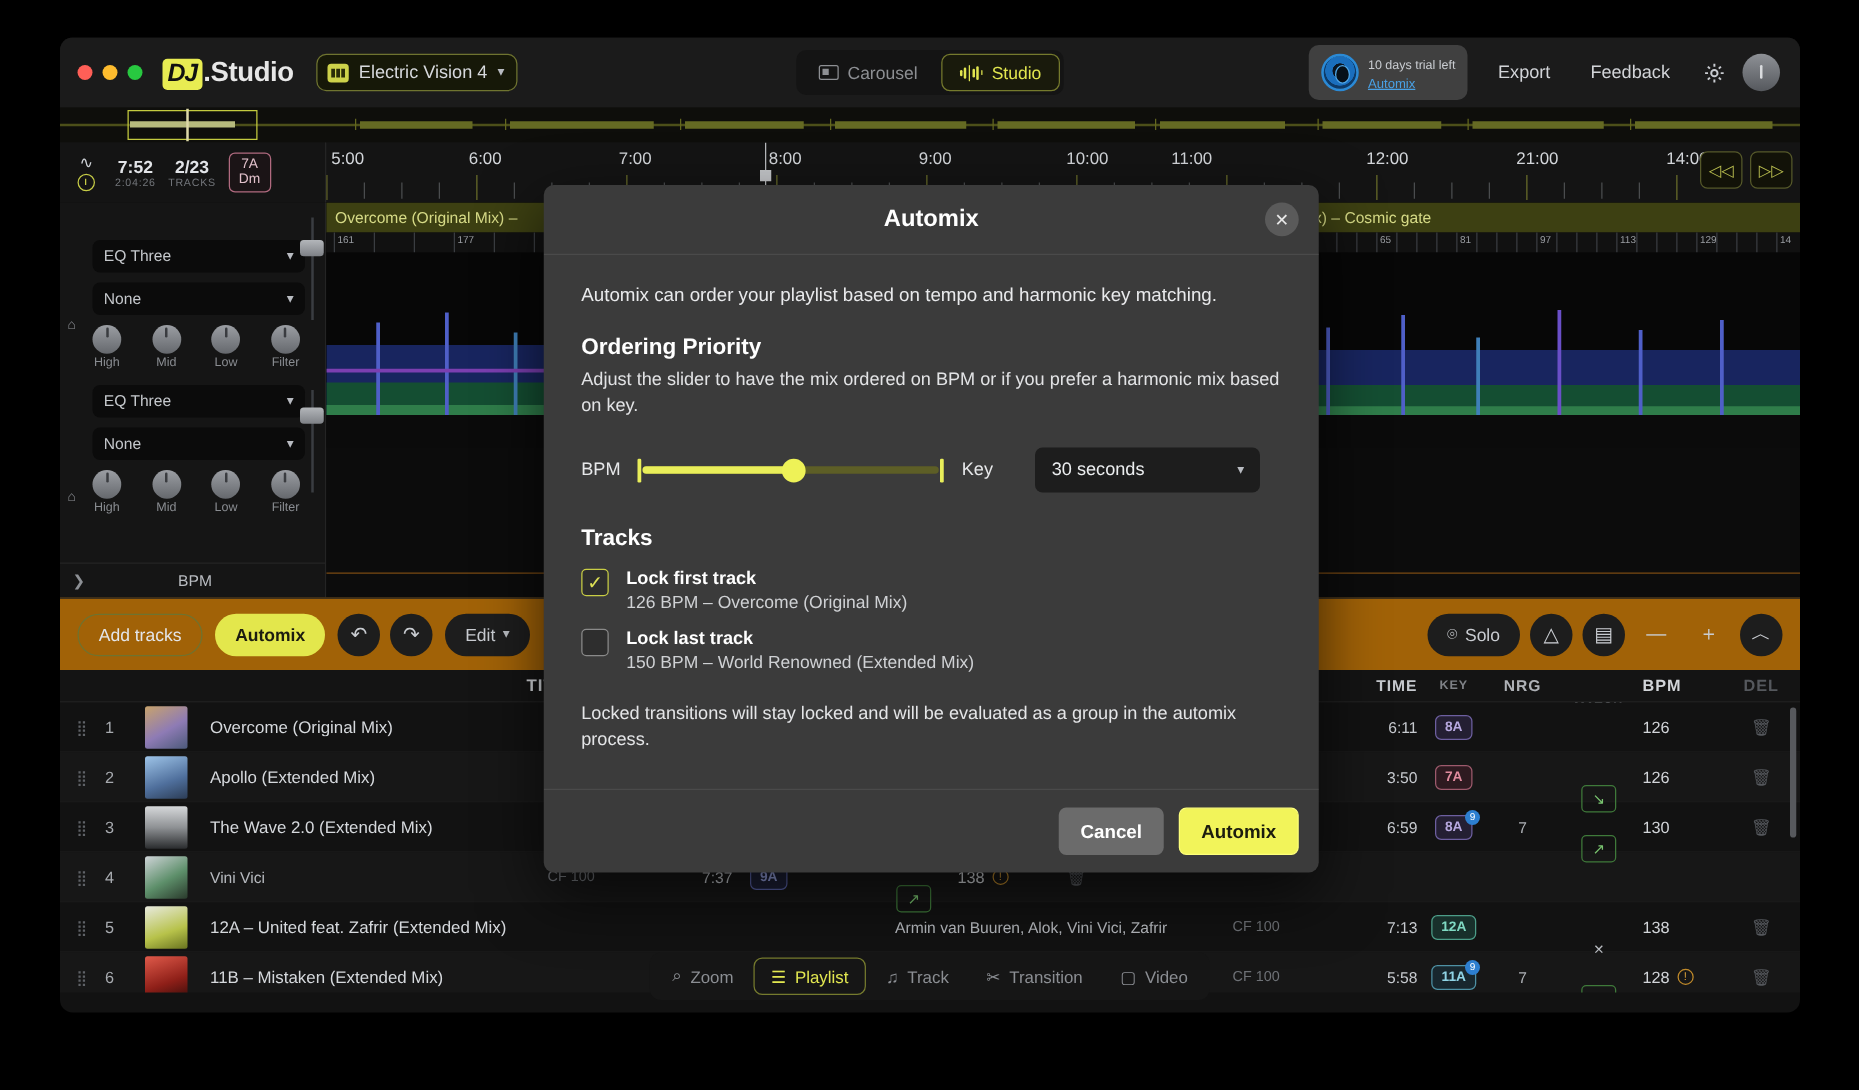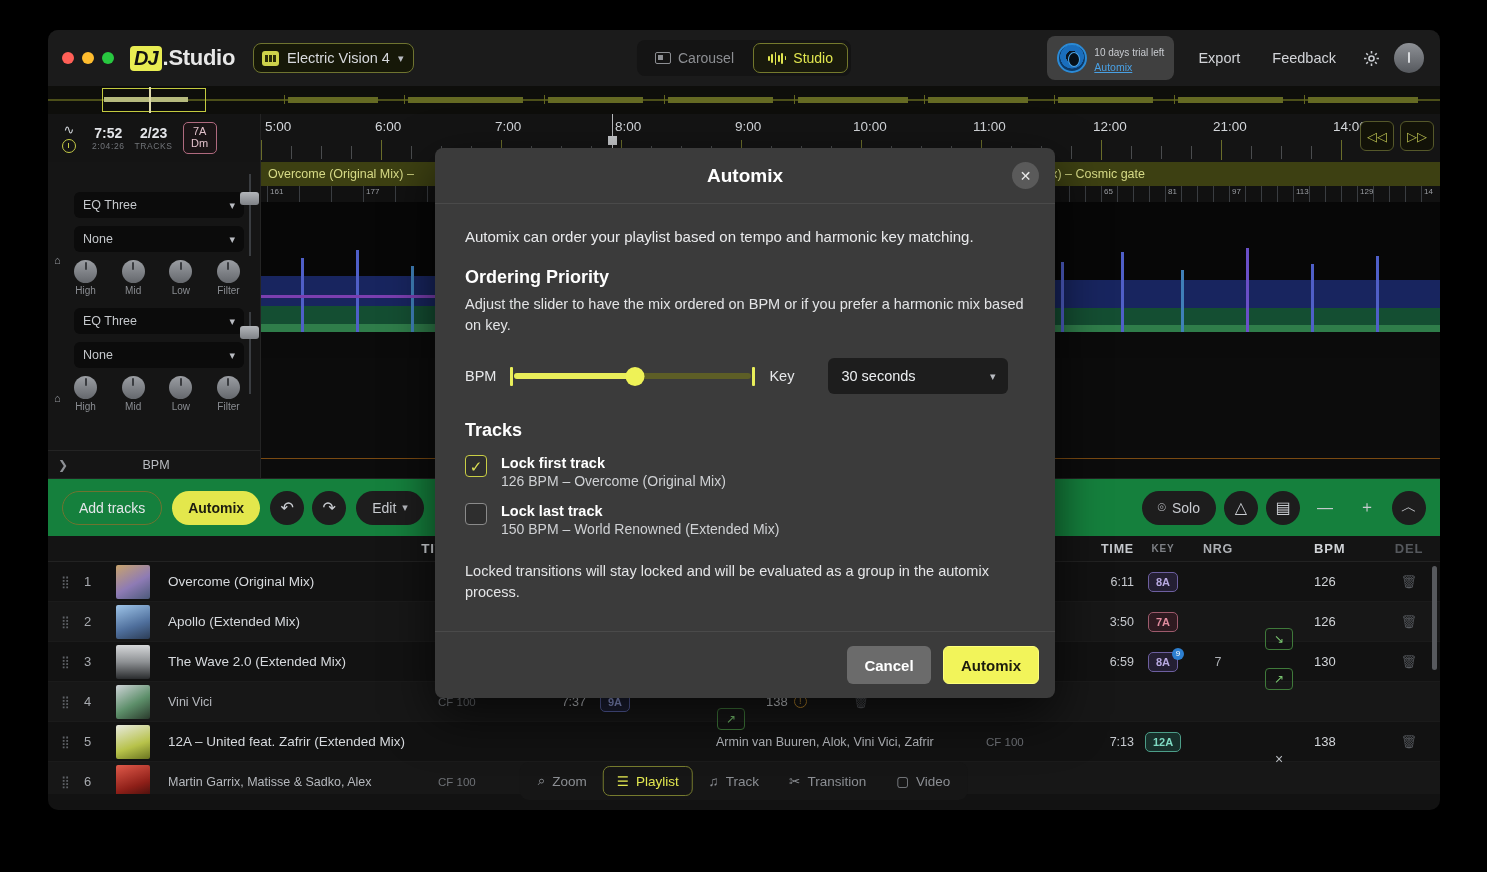--- a/index.html
+++ b/index.html
@@ -142,21 +142,21 @@
     display: flex; align-items: center; padding-left: 7px; white-space: nowrap; }
   .clip-grid { position: relative; height: 16px; background: #111; }
   .beatnum { position: absolute; top: 1px; color: #9a9da2; font-size: 8px; }
   .beatline { position: absolute; top: 0; width: 1px; height: 16px; background: #3a3d41; }
   .wave { position: relative; height: 130px; background: #070707; overflow: hidden; }
   .wbar { position: absolute; bottom: 0; width: 2px; }
   .clip-foot { height: 26px; background: #0b0b0b; }
   .orange-line { position: absolute; left: 0; right: 0; top: 296px; height: 1px; background: #7a4a12; }
 
   
-  .toolbar { position: relative; height: 58px; background: #15803d; display: flex; align-items: center;
+  .toolbar { position: relative; height: 58px; background: #a16207; display: flex; align-items: center;
     padding: 0 14px; border-top: 1px solid #222; }
   .pill { height: 34px; border-radius: 17px; display: flex; align-items: center; gap: 6px;
     padding: 0 16px; font-size: 14px; }
   .pill.outline { border: 1px solid #6e7330; color: #e4e6ea; }
   .pill.solid { background: #e3e74c; color: #1c1c10; font-weight: 600; }
   .pill.ghost { background: #1d1d1d; color: #c9ccd1; }
   .rbtn { width: 34px; height: 34px; border-radius: 17px; background: #1d1d1d; color: #c9ccd1;
     display:flex; align-items:center; justify-content:center; font-size: 16px; }
   .tb-right { margin-left: auto; display: flex; align-items: center; gap: 8px; }
 
@@ -347,21 +347,21 @@
         <span>Dm</span>
       </div>
     </div>
     <div class="ruler">
       <div class="rl-label" style="left:4px">5:00</div>
       <div class="rl-label" style="left:114px">6:00</div>
       <div class="rl-label" style="left:234px">7:00</div>
       <div class="rl-label" style="left:354px">8:00</div>
       <div class="rl-label" style="left:474px">9:00</div>
       <div class="rl-label" style="left:592px">10:00</div>
-      <div class="rl-label" style="left:712px">11:00</div>
+      <div class="rl-label" style="left:676px">11:00</div>
       <div class="rl-label" style="left:832px">12:00</div>
       <div class="rl-label" style="left:952px">21:00</div>
       <div class="rl-label" style="left:1072px">14:00</div>
 
       <div class="rl-major" style="left:0px"></div>
           <div class="rl-major" style="left:120px"></div>
       <div class="rl-major" style="left:240px"></div>
           <div class="rl-major" style="left:360px"></div>
       <div class="rl-major" style="left:480px"></div>
           <div class="rl-major" style="left:600px"></div>
@@ -715,20 +715,21 @@
     </div>
 
     <div class="trow">
       <span class="c-grip">
             <b>⣿</b>
           </span>
       <span class="c-num">6</span>
       <span class="c-art">
             <span class="thumb" style="background:linear-gradient(160deg,#e05a4a,#8e1f18 60%,#3a0d0a);display:block"></span>
           </span>
+      <span class="c-title">11B – Mistaken (Extended Mix)</span>
       <span class="c-artist">Martin Garrix, Matisse &amp; Sadko, Alex</span>
       <span class="c-cf">CF 100</span>
       <span class="c-time">5:58</span>
       <span class="c-key">
         <span class="keyb" style="color:#8fd3e4;background:#18272e;border:1px solid #4e91a4">11A</span>
         <span class="keydot">9</span>
       </span>
       <span class="c-nrg">7</span>
       <span class="c-match">
             <span class="mbox">↘</span>

